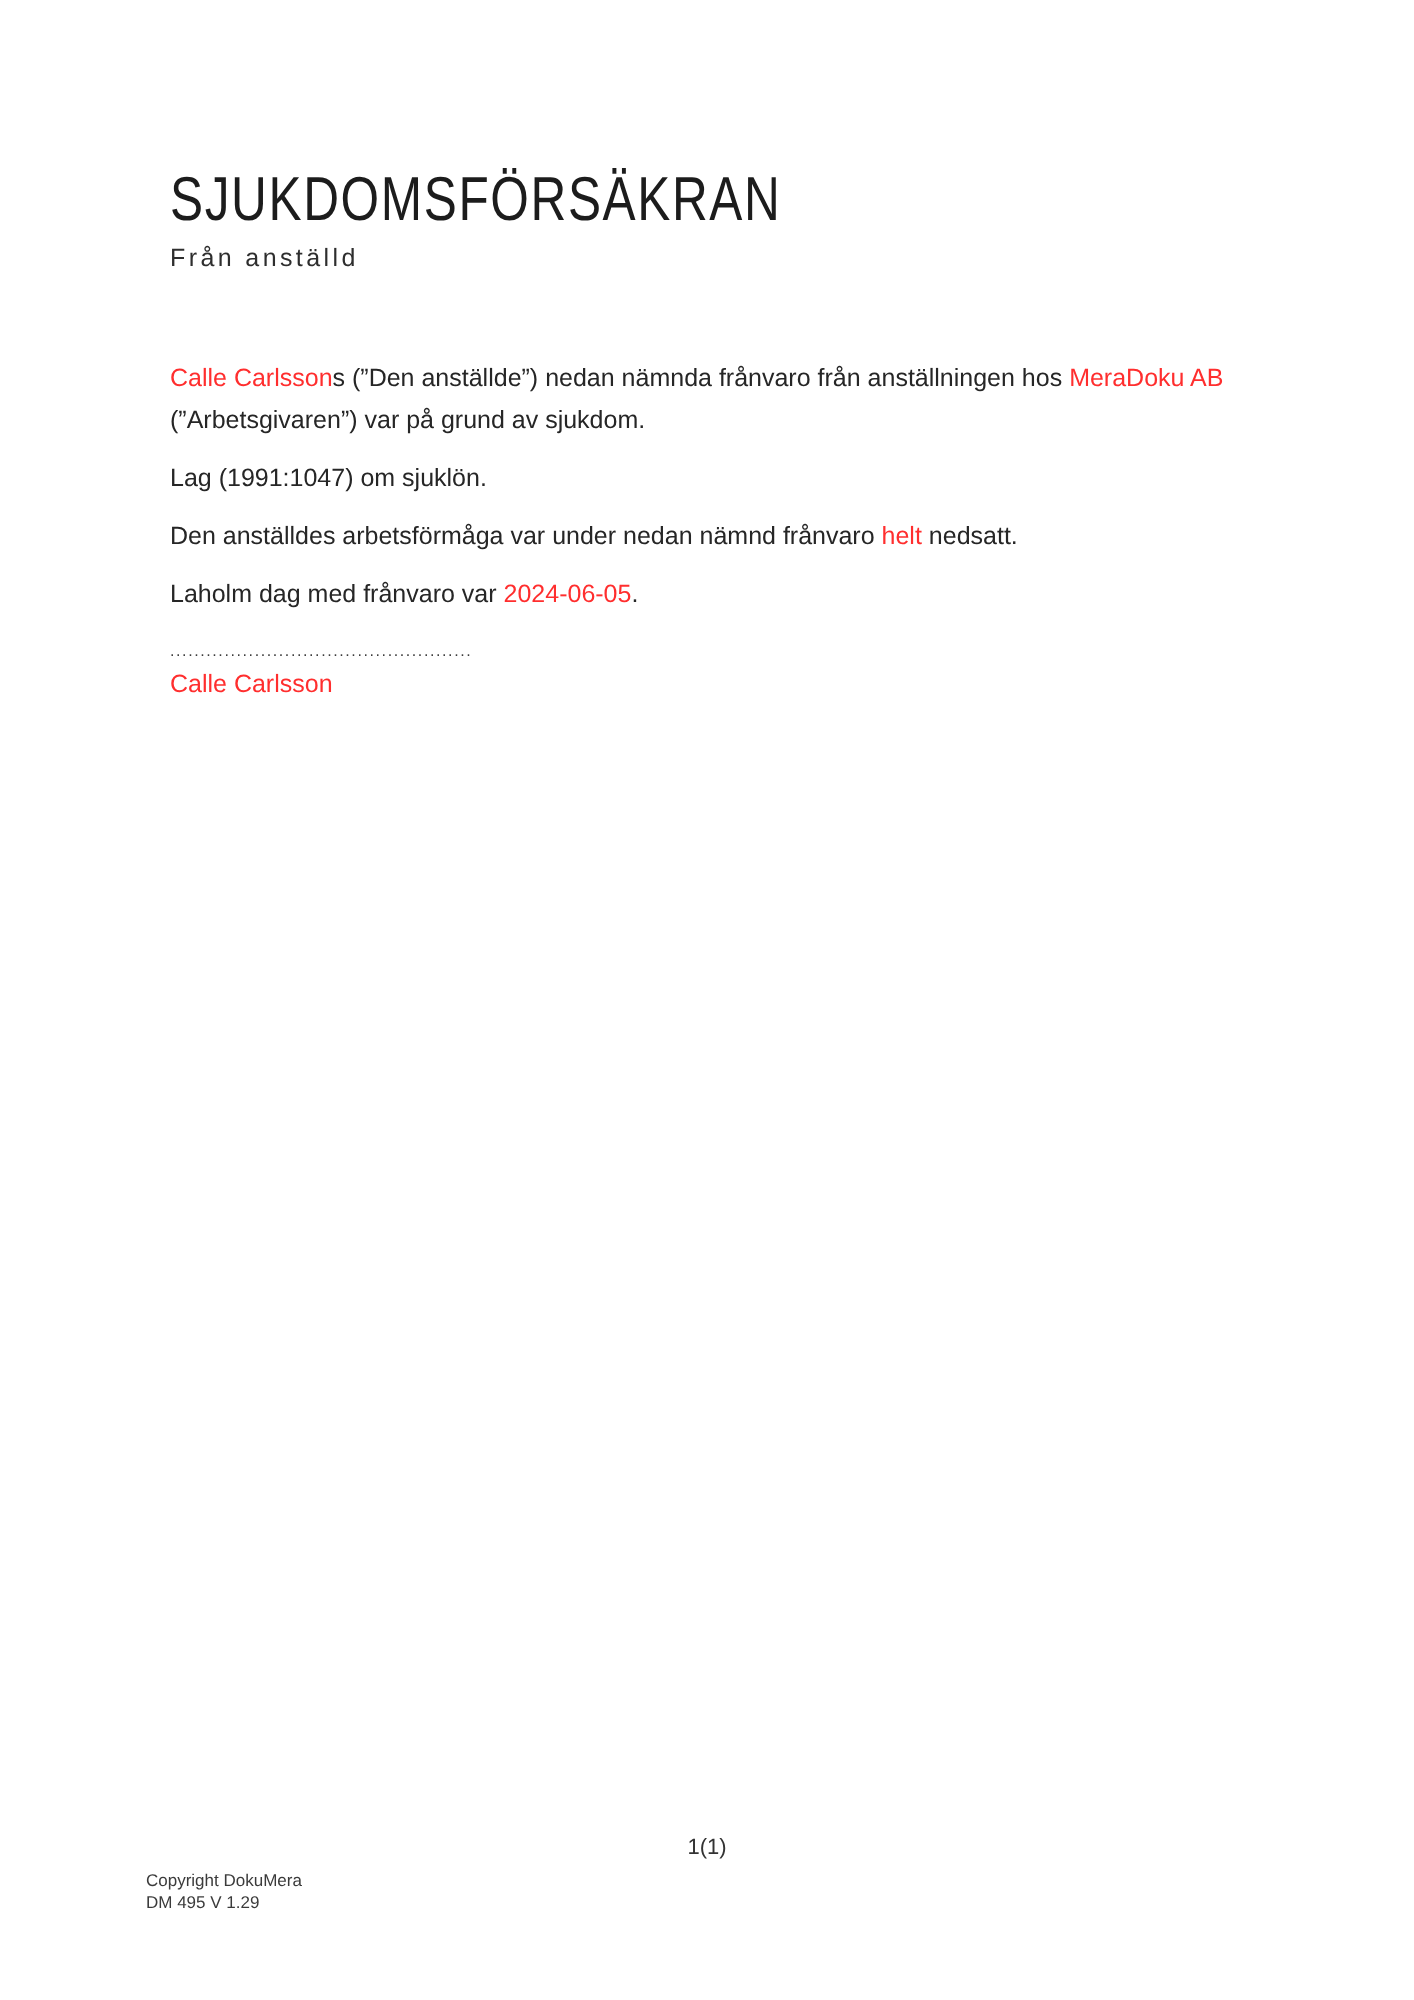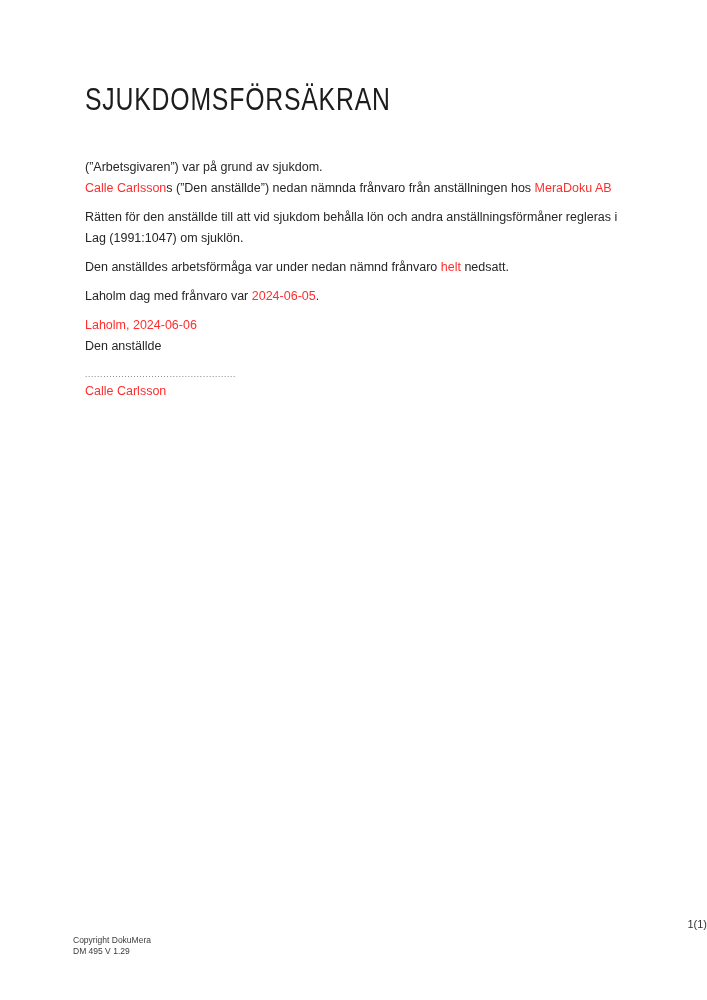--- a/index.html
+++ b/index.html
@@ -62,60 +62,56 @@
   .sig-name {
     font-size: 12.5px;
     line-height: 21px;
     white-space: nowrap;
   }
   .page-number {
     position: absolute;
     left: 0;
     top: 918px;
     width: 707px;
-    text-align: right;
+    text-align: center;
     font-size: 11px;
     line-height: 13px;
     color: #333333;
   }
   .footer-left {
     position: absolute;
     left: 73px;
     top: 935px;
     font-size: 8.5px;
     line-height: 10.5px;
     color: #3b3b3b;
     white-space: nowrap;
   }
 </style>
 </head>
 <body>
 
 <div class="page" style="color: rgb(38, 38, 38);">
   <div class="content">
     <div class="doc-title">SJUKDOMSFÖRSÄKRAN</div>
+    <div class="doc-subtitle">Från anställd</div>
 
     <div class="body-text">
         <div class="para">
+          <div class="line"><span class="red">Calle Carlsson</span><span>s (”Den anställde”) nedan nämnda frånvaro från anställningen hos </span><span class="red">MeraDoku AB</span></div>
           <div class="line"><span>(”Arbetsgivaren”) var på grund av sjukdom.</span></div>
-          <div class="line"><span class="red">Calle Carlsson</span><span>s (”Den anställde”) nedan nämnda frånvaro från anställningen hos </span><span class="red">MeraDoku AB</span></div>
         </div>
         <div class="para">
-          <div class="line"><span>Rätten för den anställde till att vid sjukdom behålla lön och andra anställningsförmåner regleras i</span></div>
           <div class="line"><span>Lag (1991:1047) om sjuklön.</span></div>
         </div>
         <div class="para">
           <div class="line"><span>Den anställdes arbetsförmåga var under nedan nämnd frånvaro </span><span class="red">helt</span><span> nedsatt.</span></div>
         </div>
         <div class="para">
           <div class="line"><span>Laholm dag med frånvaro var </span><span class="red">2024-06-05</span><span>.</span></div>
-        </div>
-        <div class="para">
-          <div class="line"><span class="red">Laholm, 2024-06-06</span></div>
-          <div class="line"><span>Den anställde</span></div>
         </div>
       </div>
 
     <div class="sig-block">
       <div class="sig-dots">..................................................</div>
       <div class="sig-name red">Calle Carlsson</div>
     </div>
   </div>
 
   <div class="page-number">1(1)</div>

